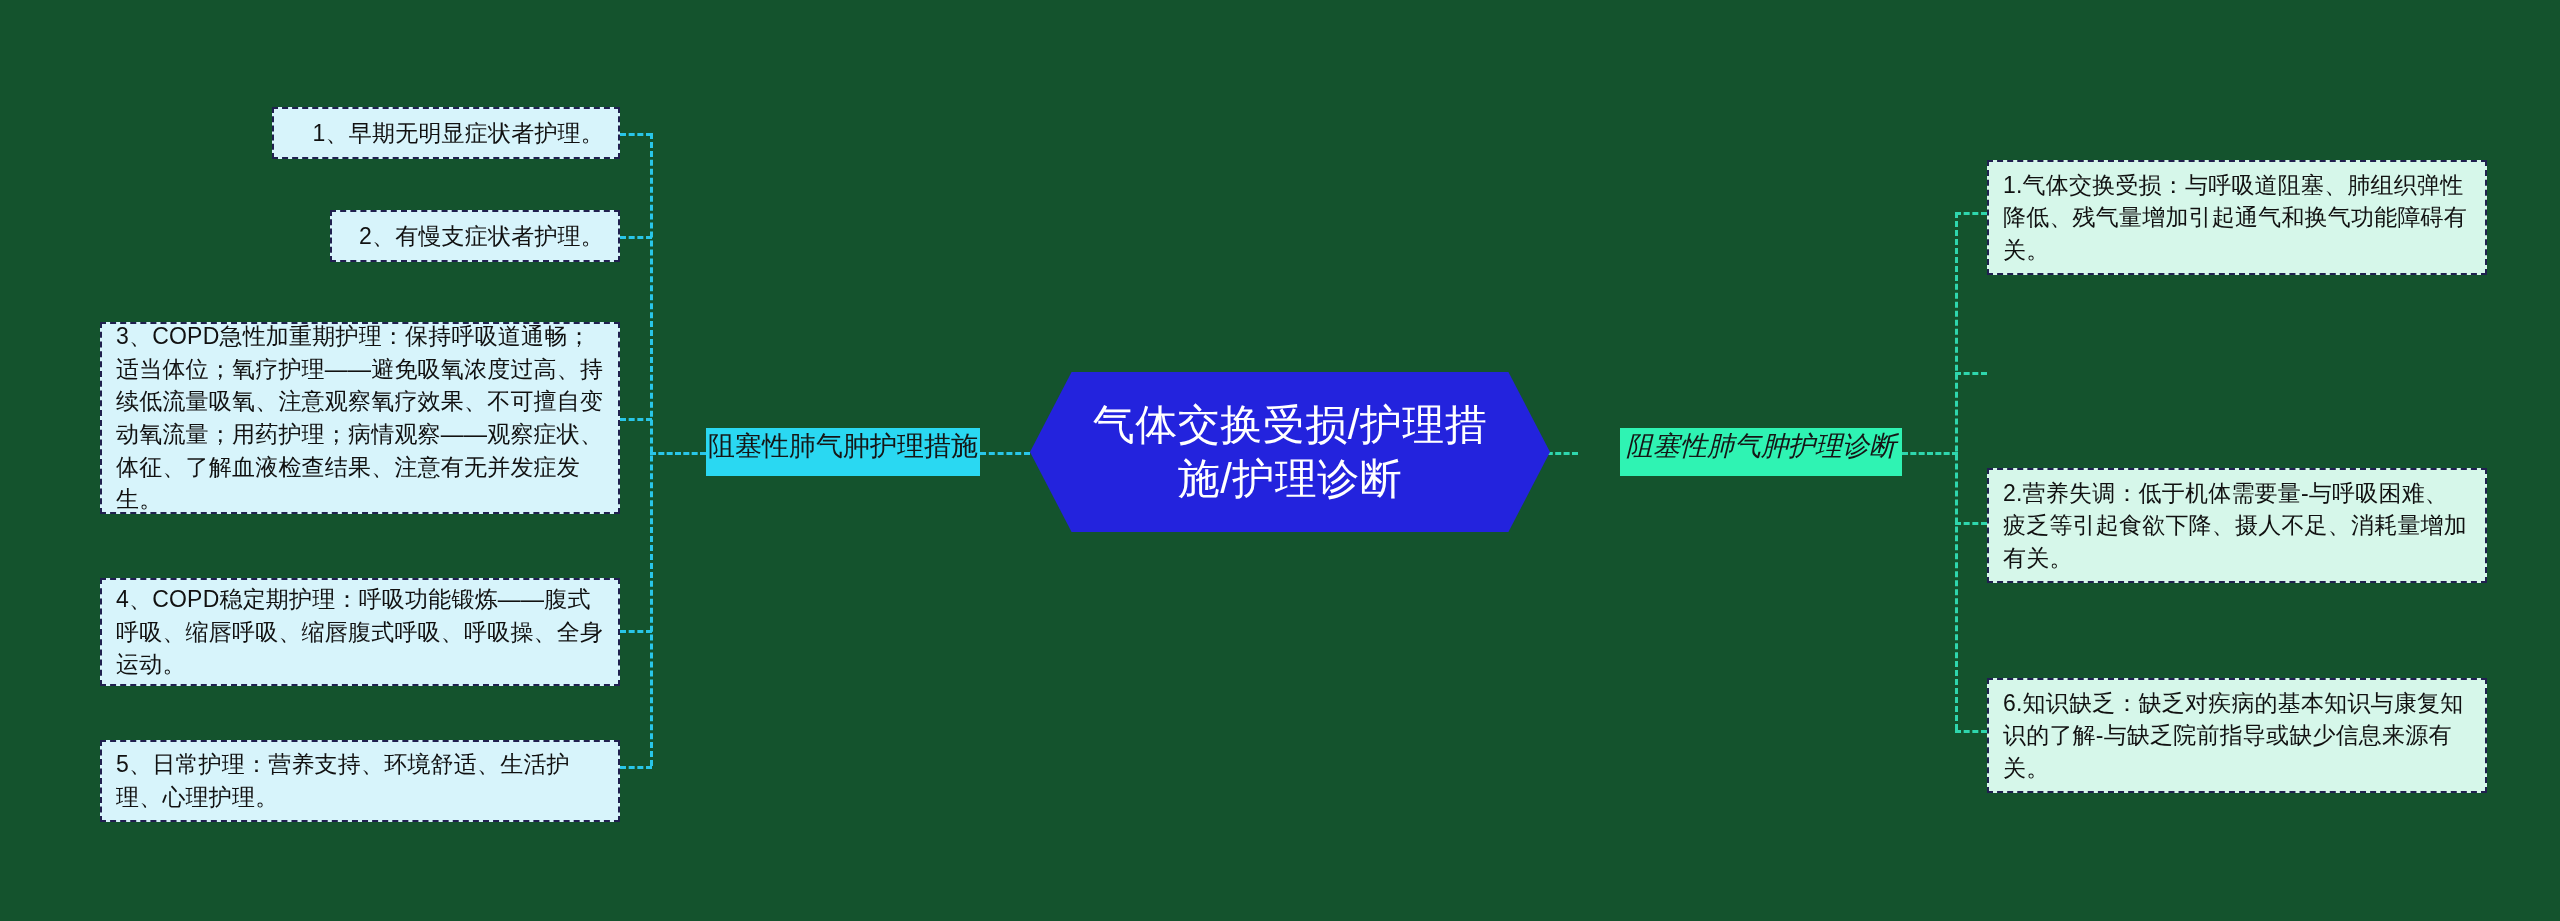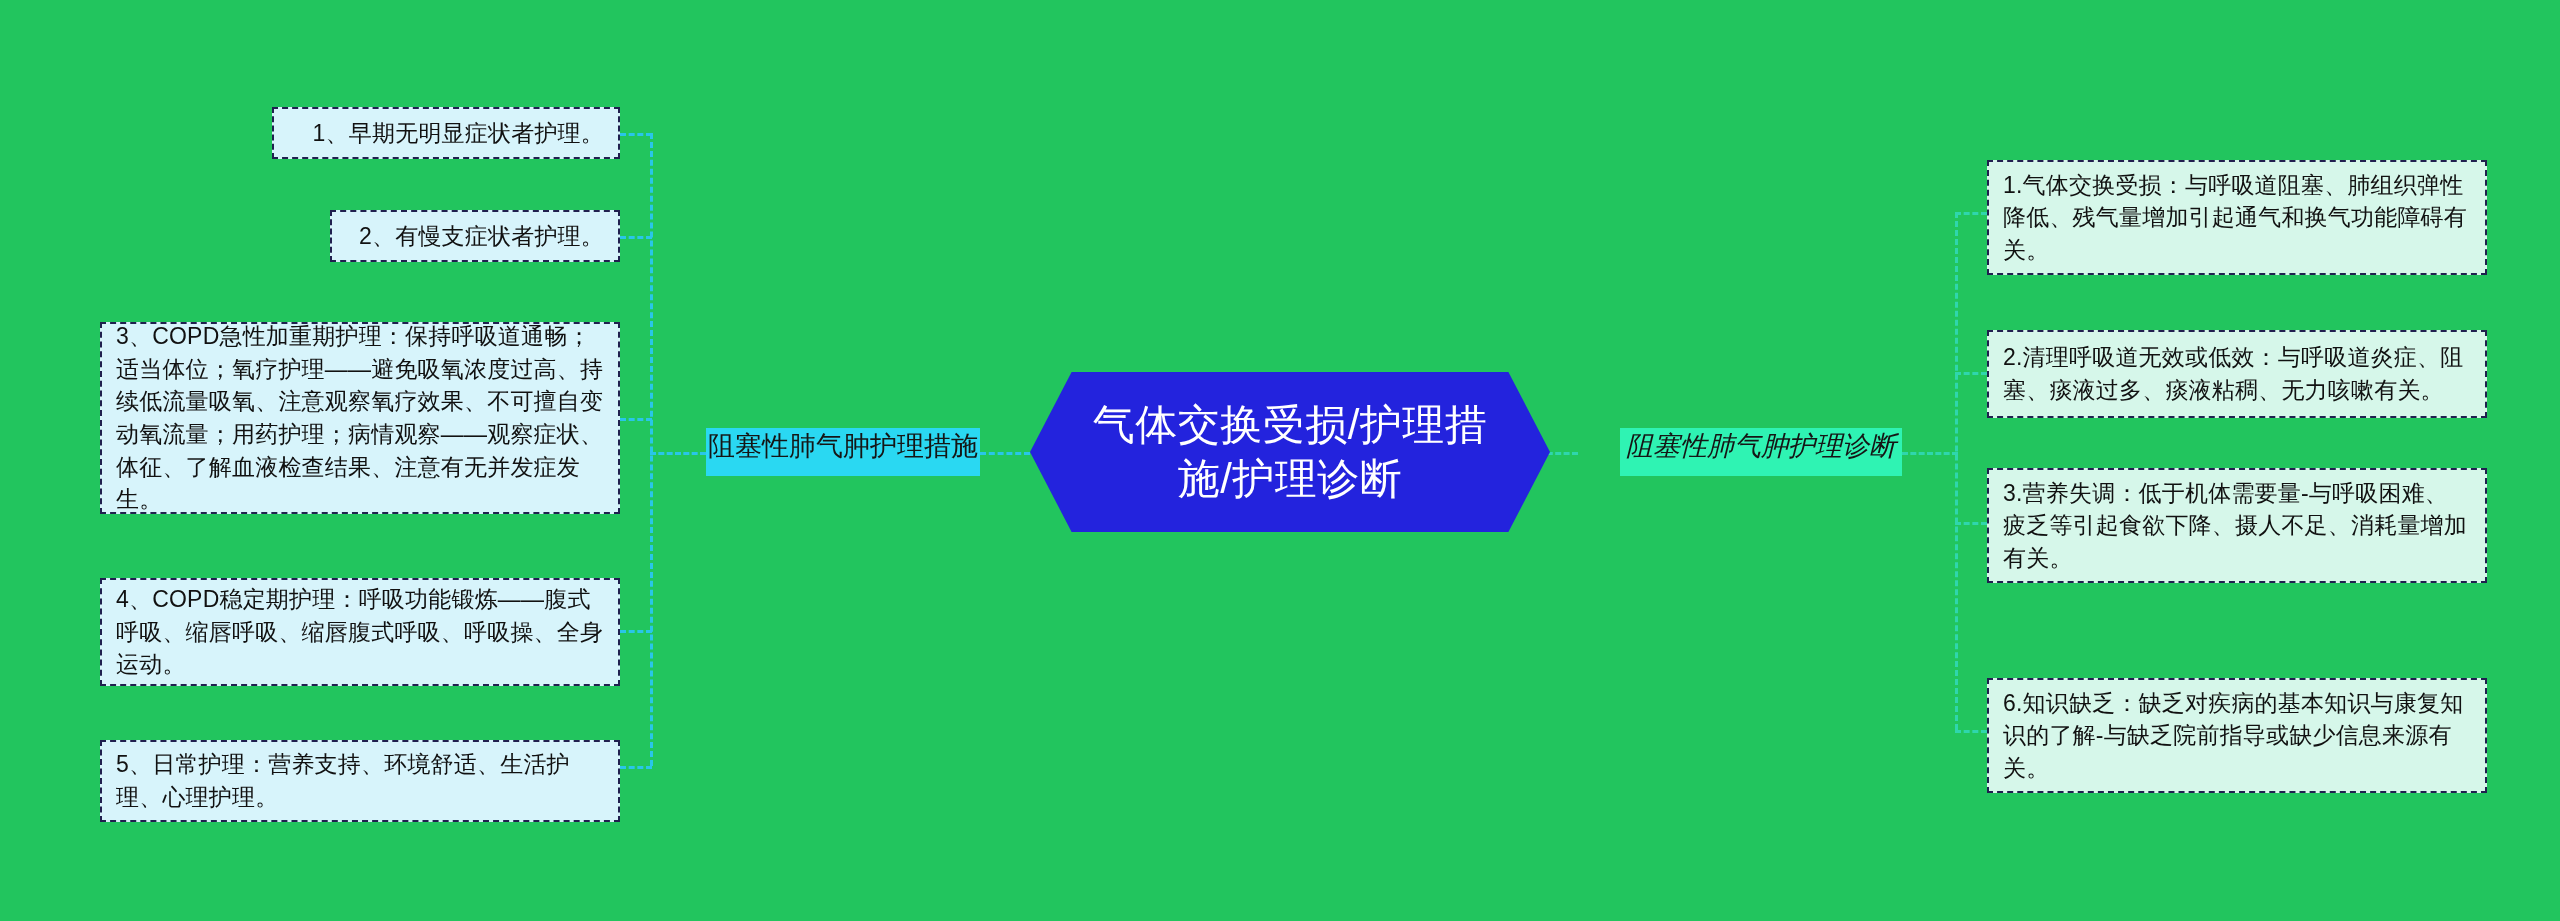--- a/index.html
+++ b/index.html
@@ -4,21 +4,21 @@
 <style>
   html, body {
     margin: 0;
     padding: 0;
     background: #191950;
   }
   #canvas {
     position: relative;
     width: 2560px;
     height: 921px;
-    background: #22c55e;
+    background: #14532d;
     overflow: hidden;
     font-family: "Liberation Sans", "DejaVu Sans", sans-serif;
   }
 
   
   .conn {
     position: absolute;
     pointer-events: none;
   }
   .h-left {
@@ -142,26 +142,23 @@
   </div>
 
   <div class="leaf leaf-left" style="left:100px; top:740px; width:520px; height:82px;">
     <span>5、日常护理：营养支持、环境舒适、生活护理、心理护理。</span>
   </div>
 
   <div class="leaf leaf-right" style="left:1987px; top:160px; width:500px; height:115px;">
     <span>1.气体交换受损：与呼吸道阻塞、肺组织弹性降低、残气量增加引起通气和换气功能障碍有关。</span>
   </div>
 
-  <div class="leaf leaf-right" style="left:1987px; top:330px; width:500px; height:88px;">
-    <span>2.清理呼吸道无效或低效：与呼吸道炎症、阻塞、痰液过多、痰液粘稠、无力咳嗽有关。</span>
-  </div>
 
   <div class="leaf leaf-right" style="left:1987px; top:468px; width:500px; height:115px;">
-    <span>3.营养失调：低于机体需要量-与呼吸困难、疲乏等引起食欲下降、摄人不足、消耗量增加有关。</span>
+    <span>2.营养失调：低于机体需要量-与呼吸困难、疲乏等引起食欲下降、摄人不足、消耗量增加有关。</span>
   </div>
 
   <div class="leaf leaf-right" style="left:1987px; top:678px; width:500px; height:115px;">
     <span>6.知识缺乏：缺乏对疾病的基本知识与康复知识的了解-与缺乏院前指导或缺少信息来源有关。</span>
   </div>
 
   <div class="branch branch-left" style="left:706px; top:428px; width:274px; height:48px;">
     <span>阻塞性肺气肿护理措施</span>
   </div>
 

